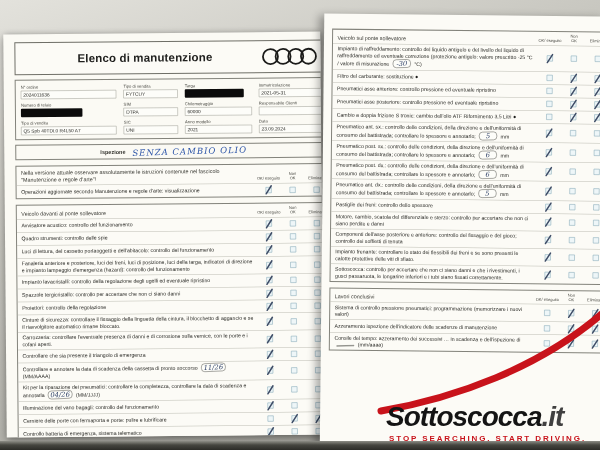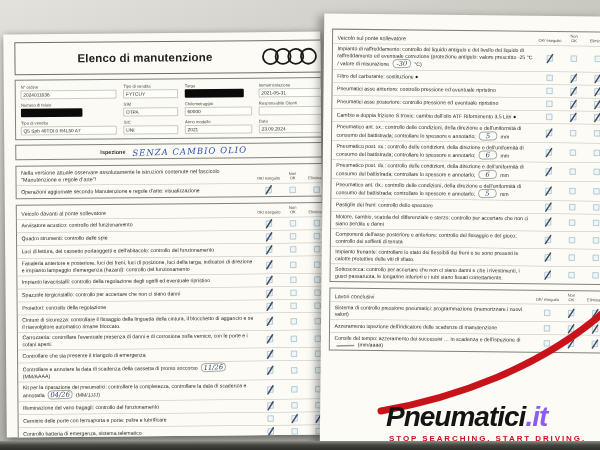--- a/index.html
+++ b/index.html
@@ -56,21 +56,21 @@
   .bullet{font-size:11px;color:#1c1c1a;}
   .hval{display:inline-block;border:1.5px solid #55554f;border-radius:7px;min-width:26px;
     text-align:center;font-size:13.5px;line-height:15px;padding:0 4px;margin:0 4px;
     color:#2c3e66;transform:rotate(-2deg);background:#fdfdf9;}
 
   
   .swoosh{position:absolute;left:0;top:0;z-index:5;pointer-events:none;}
   .brand{position:absolute;left:386px;top:401px;width:214px;z-index:6;
     font-style:italic;font-weight:bold;font-size:28px;letter-spacing:-1px;
     color:#141414;white-space:nowrap;}
-  .brand .tld{color:#8b5cf6;text-align:right;}
+  .brand .tld{color:#404040;text-align:right;}
   .tagline{position:absolute;left:389px;top:434px;width:199px;z-index:6;
     font-size:8px;font-weight:bold;color:#c8131b;letter-spacing:1.9px;white-space:nowrap;}
   .bottom-strip{position:absolute;left:0;bottom:0;width:600px;height:9px;z-index:4;
     background:linear-gradient(#8d8d86,#45453f 45%,#2c2c28);}
 </style>
 </head>
 <body>
 
 <div class="page page-left">
   <div class="inner inner-left">
@@ -627,16 +627,16 @@
           </div>
         </div>
       </div>
   </div>
 </div>
 
 <svg class="swoosh" width="600" height="450" viewBox="0 0 600 450">
   <path d="M 381 411 C 455 398, 540 368, 604 312" fill="none" stroke="#c8131b" stroke-width="7" stroke-linecap="round"></path>
 </svg>
 
-<div class="brand"><span>Pneumatici</span><span class="tld">.it</span></div>
+<div class="brand"><span>Sottoscocca</span><span class="tld">.it</span></div>
 <div class="tagline">STOP SEARCHING. START DRIVING.</div>
 
 <div class="bottom-strip"></div>
 
 </body></html>

